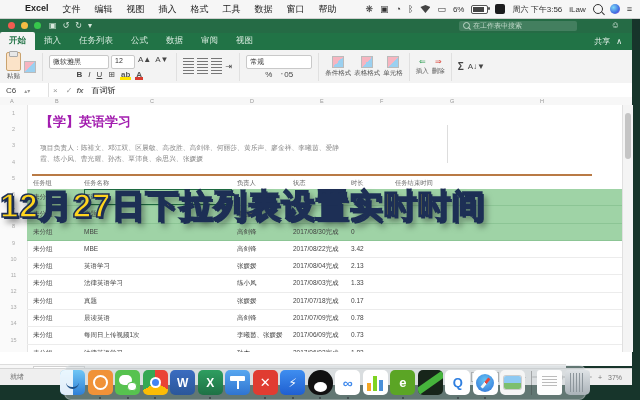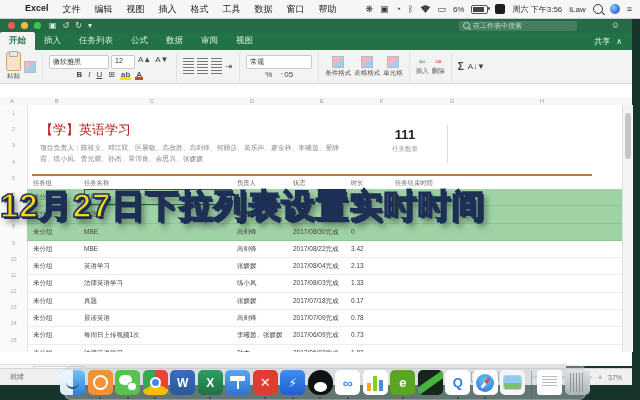--- a/index.html
+++ b/index.html
@@ -61,21 +61,21 @@
   #namebox{width:42px;height:100%;border-right:1px solid #e0e0e0;display:flex;align-items:center;padding-left:6px;gap:8px;}
   .fx{font-style:italic;font-weight:bold;color:#666;}
   #fvalue{padding-left:8px;color:#222;}
   
   #colhead{left:0;top:79px;width:632px;height:8px;background:#f7f7f7;border-bottom:1px solid #e2e2e2;font-size:5.5px;color:#999;}
   #colhead span{position:absolute;top:1px;}
   
   #sheet{left:0;top:87px;width:622px;height:247px;background:#fff;overflow:hidden;}
   #gutter{left:0;top:0;width:27px;height:247px;background:#fafafa;border-right:1px solid #e4e4e4;}
   #gutter div{height:16.2px;font-size:5.5px;color:#aaa;text-align:center;line-height:16.2px;}
-  #sheet-title{left:40px;top:16px;font-size:13px;font-weight:normal;color:#b91c1c;}
+  #sheet-title{left:40px;top:8px;font-size:13px;font-weight:bold;color:#a21caf;}
   #owners{left:40px;top:37px;width:300px;font-size:6.8px;color:#8a8a8a;line-height:1.65;}
   .stat-val{font-size:13px;font-weight:bold;color:#222;}
   .stat-lab{font-size:6.5px;color:#9a9a9a;margin-top:3px;}
   #stat1{left:375px;top:22px;width:60px;text-align:center;}
   #stat2{left:455px;top:22px;width:70px;text-align:center;}
   #stat-div{left:447px;top:20px;width:1px;height:38px;background:#ddd;}
   #tbl-topline{left:32px;top:69px;width:560px;height:2px;background:#b97a45;}
   #thead{left:27px;top:71px;width:595px;height:13px;font-size:6.3px;color:#666;}
   .hc,.cc{position:absolute;top:0;white-space:nowrap;overflow:hidden;}
   .hc{line-height:13px;}
@@ -301,20 +301,30 @@
           <span class="red-arrow">⇒</span>
           <span>删除</span>
         </span>
     </div>
     <div class="rgroup" style="border-right:none;">
       <span class="sum">Σ</span>
       <span class="rbtn">A↓▼</span>
     </div>
   </div>
 
+  <div id="fbar" class="abs">
+    <span id="namebox">
+      <span>C6</span>
+        <span style="font-size:6px;color:#999;">▴▾</span>
+    </span>
+    <span class="rbtn" style="color:#999;padding:0 4px;">×</span>
+    <span class="rbtn" style="color:#999;padding:0 4px;">✓</span>
+    <span class="fx">fx</span>
+    <span id="fvalue">百词斩</span>
+  </div>
 
   <div id="colhead" class="abs">
     <span style="left:10px">A</span>
     <span style="left:55px">B</span>
     <span style="left:150px">C</span>
     <span style="left:250px">D</span>
     <span style="left:320px">E</span>
     <span style="left:380px">F</span>
     <span style="left:450px">G</span>
     <span style="left:540px">H</span>
@@ -334,24 +344,20 @@
         <div>9</div>
         <div>10</div>
         <div>11</div>
         <div>12</div>
         <div>13</div>
         <div>14</div>
         <div>15</div>
       </div>
     <div id="sheet-title" class="abs">【学】英语学习</div>
     <div id="owners" class="abs">项目负责人：陈裕文、邓江双、区晨敏、高孜胜、高剑锋、何丽莎、黄乐声、廖金祥、李曦茵、爱静霞、练小凤、曹光耀、孙杰、覃沛良、余思兴、张媛媛</div>
-    <div id="stat1" class="abs">
-      <div class="stat-val">111</div>
-      <div class="stat-lab">任务数量</div>
-    </div>
     <div id="stat-div" class="abs"></div>
     <div id="tbl-topline" class="abs"></div>
     <div id="thead" class="abs">
       <span class="hc c0">任务组</span>
       <span class="hc c1">任务名称</span>
       <span class="hc c2">负责人</span>
       <span class="hc c3">状态</span>
       <span class="hc c4">时长</span>
       <span class="hc c5">任务结束时间</span>
     </div>

